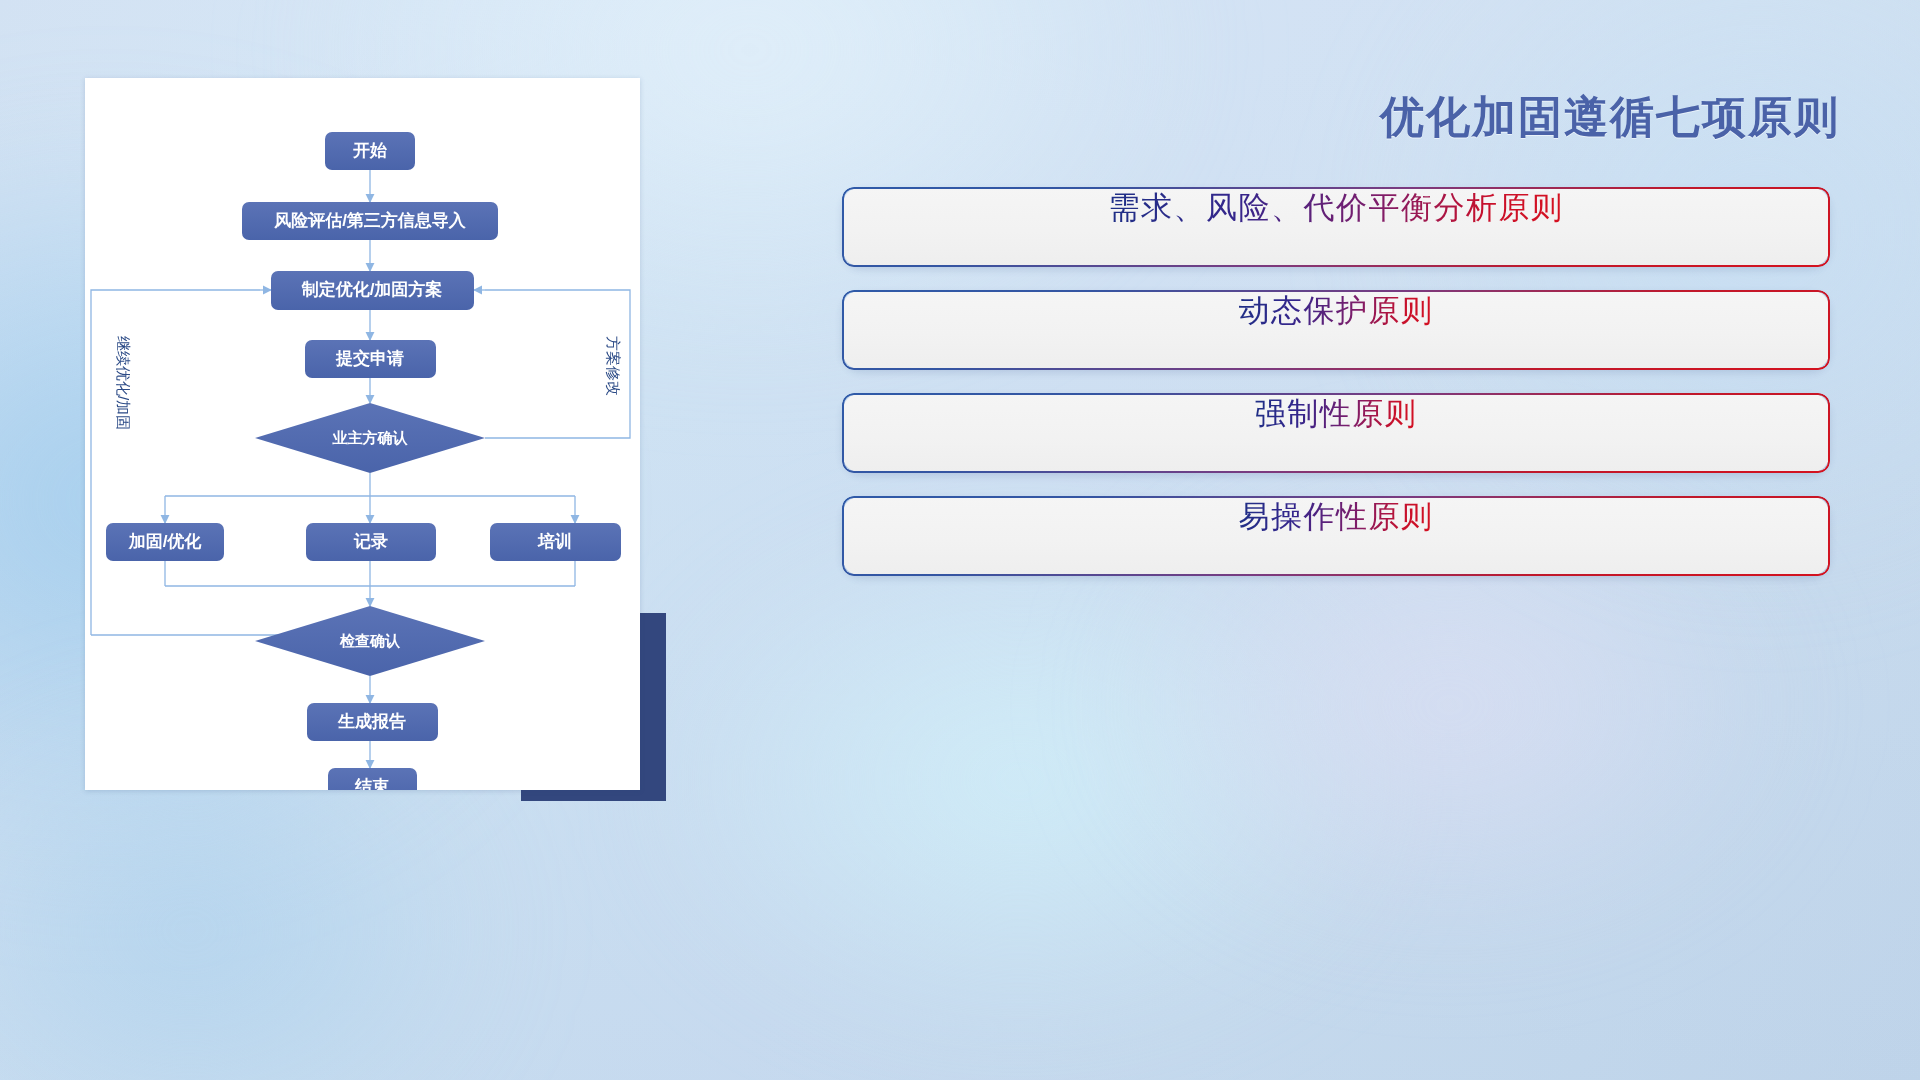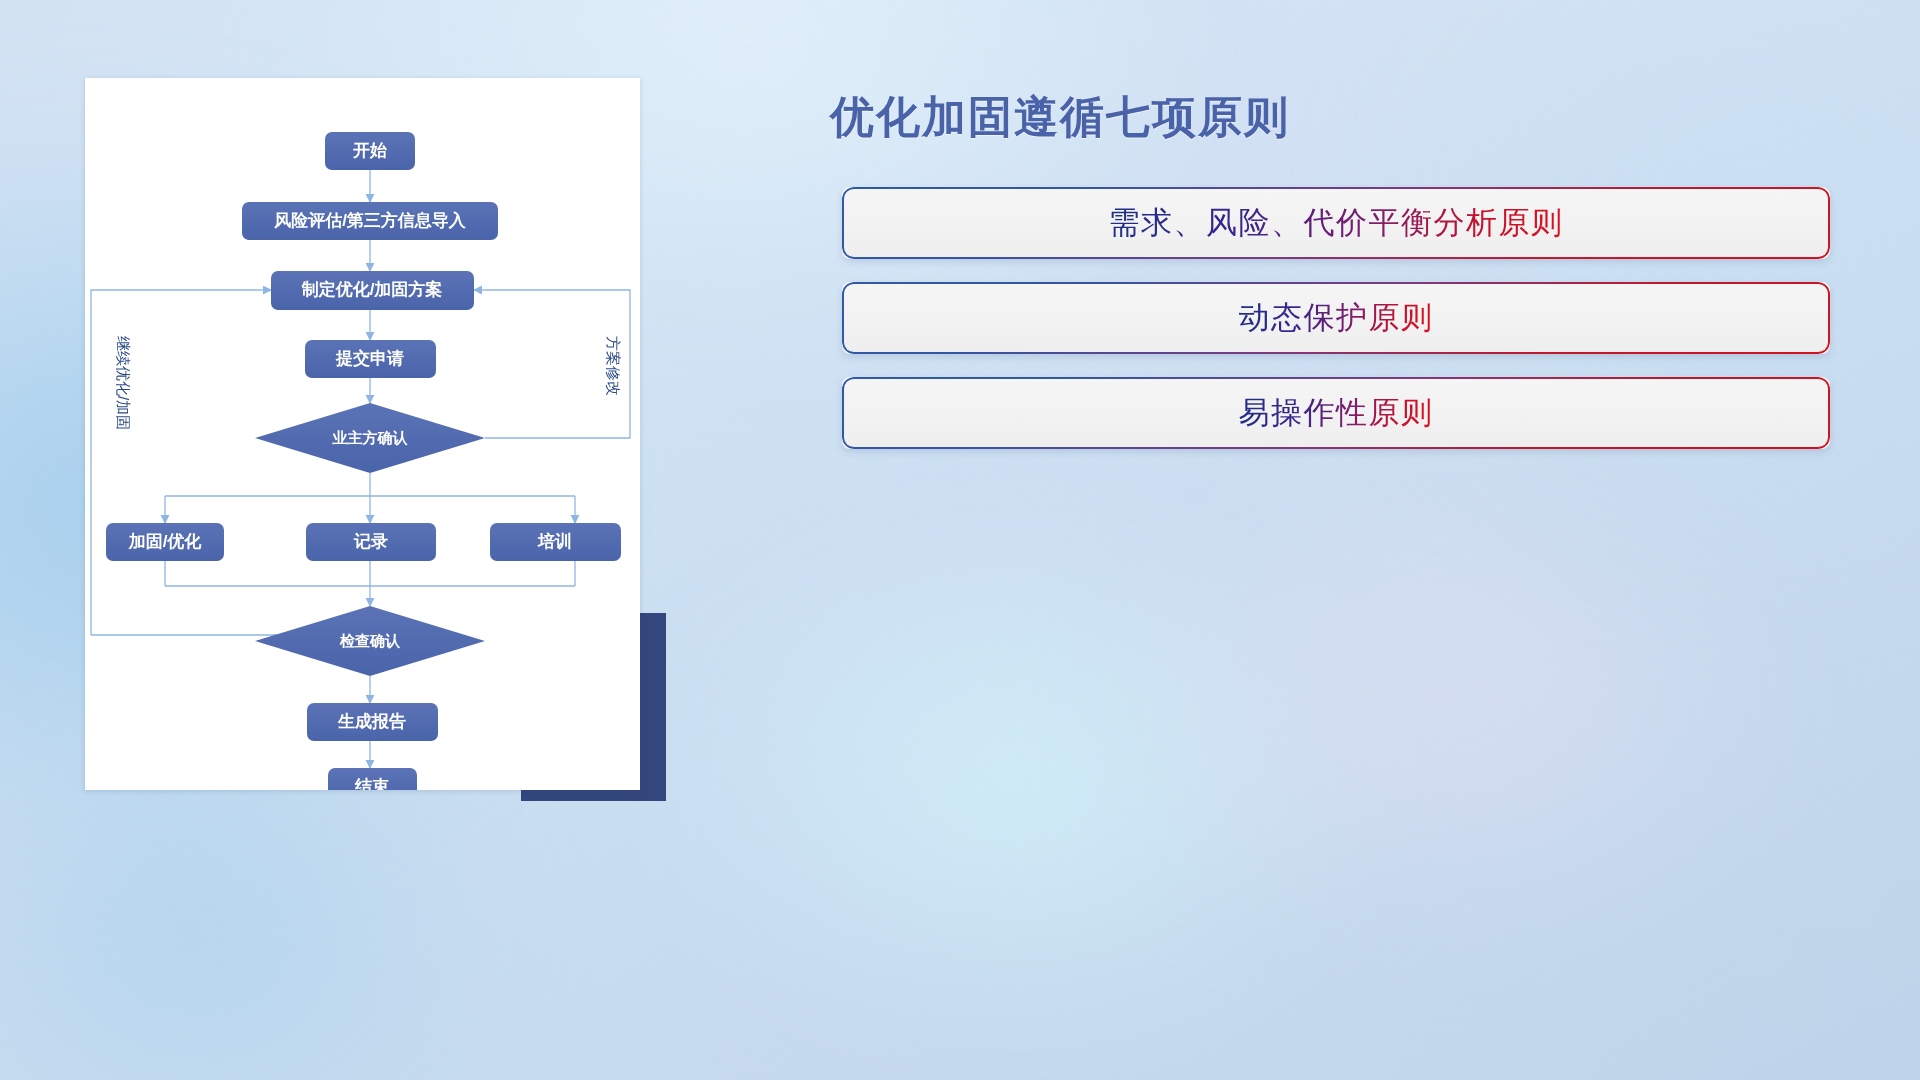--- a/index.html
+++ b/index.html
@@ -66,36 +66,36 @@
     font-size:15px;
     text-anchor:middle;
     dominant-baseline:middle;
   }
 
   
   #right-panel {
     position:absolute; left:830px; top:60px; width:1010px; height:960px;
   }
   #panel-title {
-    text-align:left;
+    text-align:right;
     font-size:44px;
     font-weight:bold;
     color:#4a62a8;
     letter-spacing:2px;
     margin-top:28px;
     margin-bottom:40px;
     text-shadow: 0 1px 0 rgba(255,255,255,.55);
   }
   #card-list { display:flex; flex-direction:column; gap:23px; padding:0 10px 0 12px; }
   .p-card {
     position:relative;
-    height:72px;
-    border-radius:8px;
+    height:80px;
+    border-radius:20px;
     background: linear-gradient(180deg,#f5f5f5 0%, #f2f2f2 55%, #eeeeee 100%);
-    display:flex; align-items:center; justify-content:center;
+    display:flex; justify-content:center;
     box-shadow: 0 3px 7px rgba(60,90,140,.16);
   }
   
   .p-card::before {
     content:"";
     position:absolute; inset:0;
     border-radius:12px;
     padding:2.2px;
     background: linear-gradient(152deg,
         #2f5aa8 0%,
@@ -245,16 +245,19 @@
 <div id="right-panel">
   <div id="panel-title">优化加固遵循七项原则</div>
   <div id="card-list">
     <div class="p-card">
       <span class="p-card-label">需求、风险、代价平衡分析原则</span>
     </div>
     <div class="p-card">
       <span class="p-card-label">动态保护原则</span>
     </div>
     <div class="p-card">
+      <span class="p-card-label">强制性原则</span>
+    </div>
+    <div class="p-card">
       <span class="p-card-label">易操作性原则</span>
     </div>
   </div>
 </div>
 
 </body></html>

